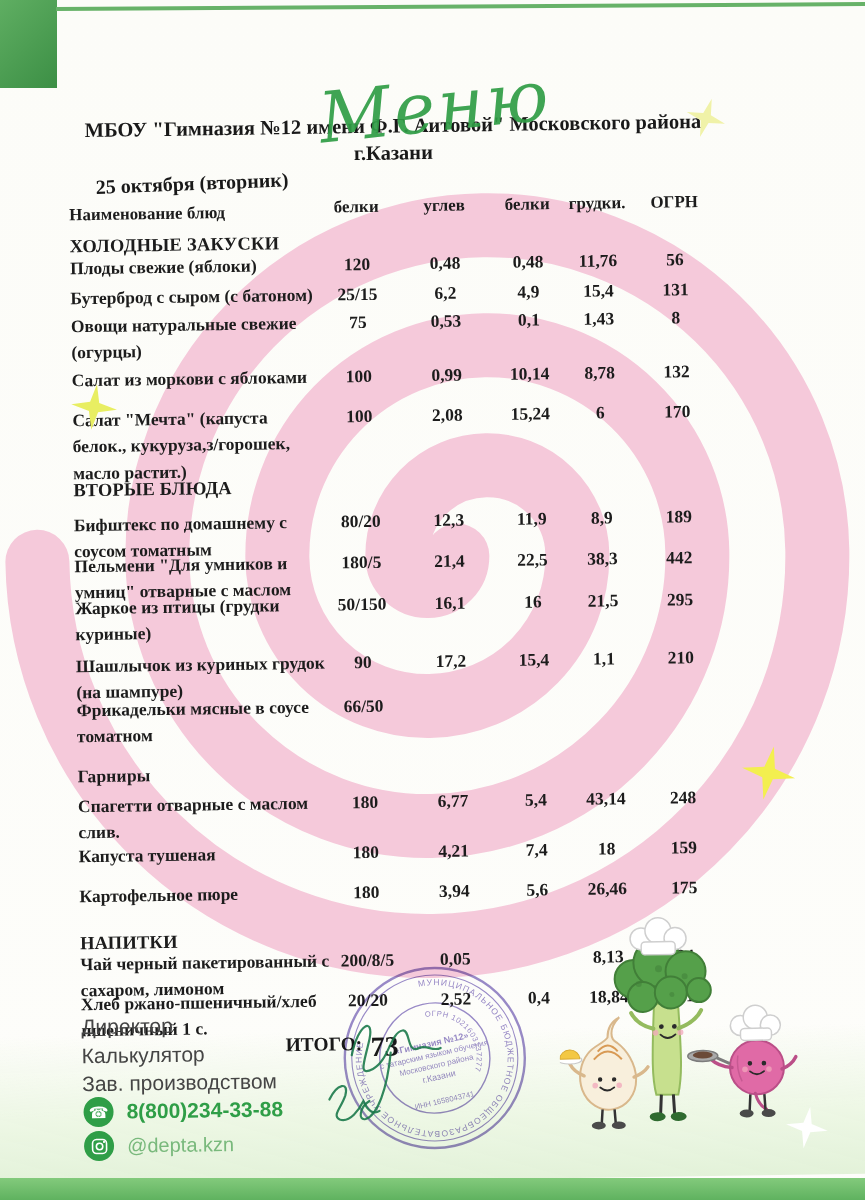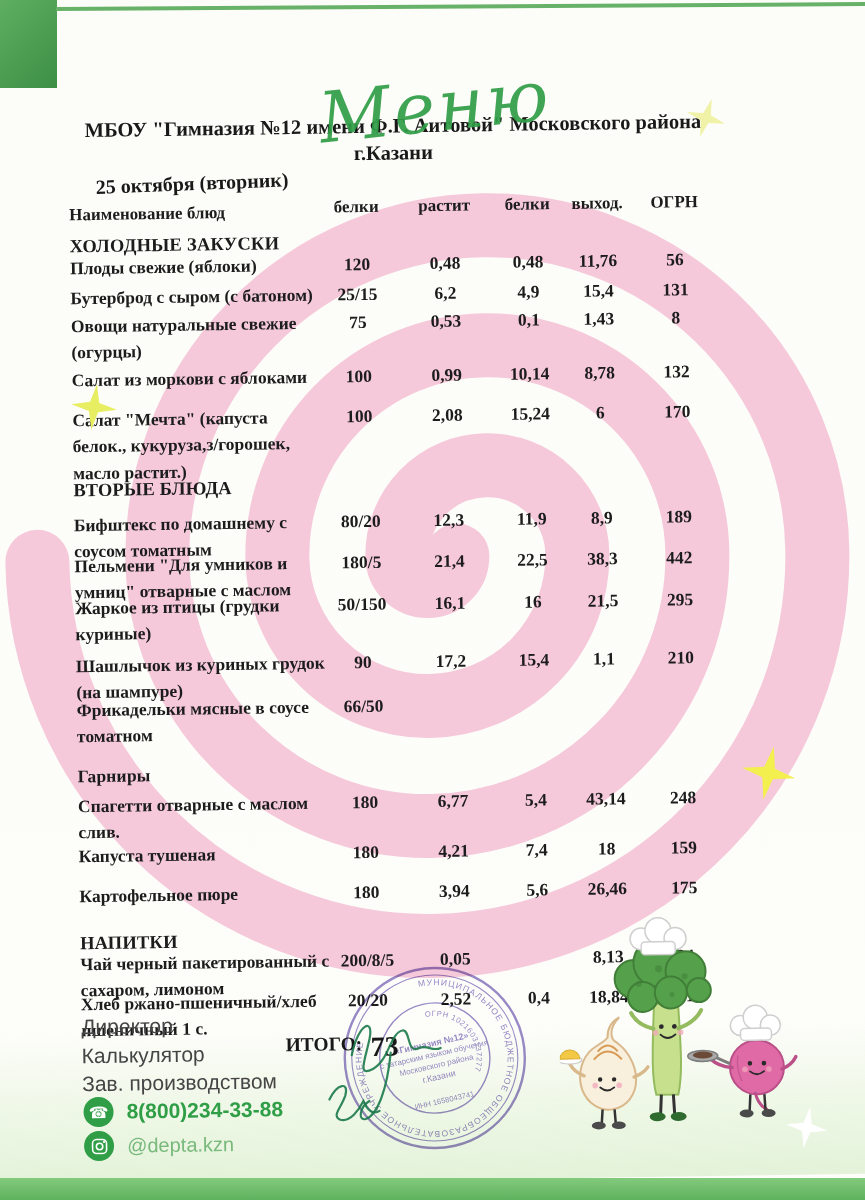--- a/index.html
+++ b/index.html
@@ -91,23 +91,23 @@
     <div class="green-tint"></div>
 
     <div class="title">МБОУ "Гимназия №12 имени Ф.Г. Аитовой" Московского района</div>
     <div class="title2">г.Казани</div>
     <div class="menu-script">Меню</div>
     <div class="date">25 октября (вторник)</div>
 
     <div class="trow thead" style="top:193px">
       <span class="name">Наименование блюд</span>
       <span class="cell vyhod">белки</span>
-      <span class="cell belki">растит</span>
+      <span class="cell belki">углев</span>
       <span class="cell zhiry">белки</span>
-      <span class="cell uglev">выход.</span>
+      <span class="cell uglev">грудки.</span>
       <span class="cell kkal">ОГРН</span>
     </div>
 
     <div class="trow section" style="top:228px">ХОЛОДНЫЕ ЗАКУСКИ</div>
 
     <div class="trow" style="top:250px">
       <span class="name">Плоды свежие (яблоки)</span>
       <span class="cell vyhod">120</span>
       <span class="cell belki">0,48</span>
       <span class="cell zhiry">0,48</span>

